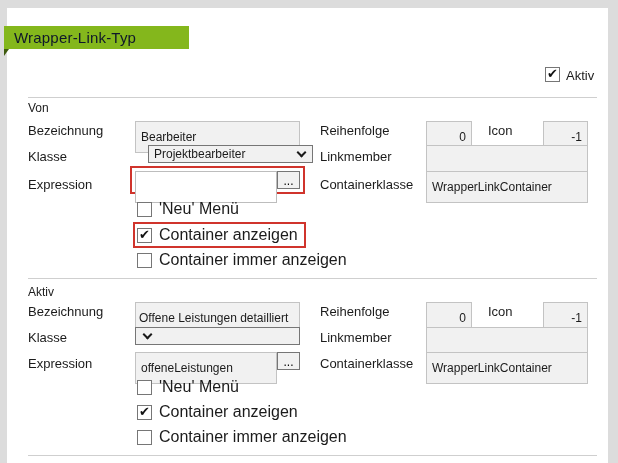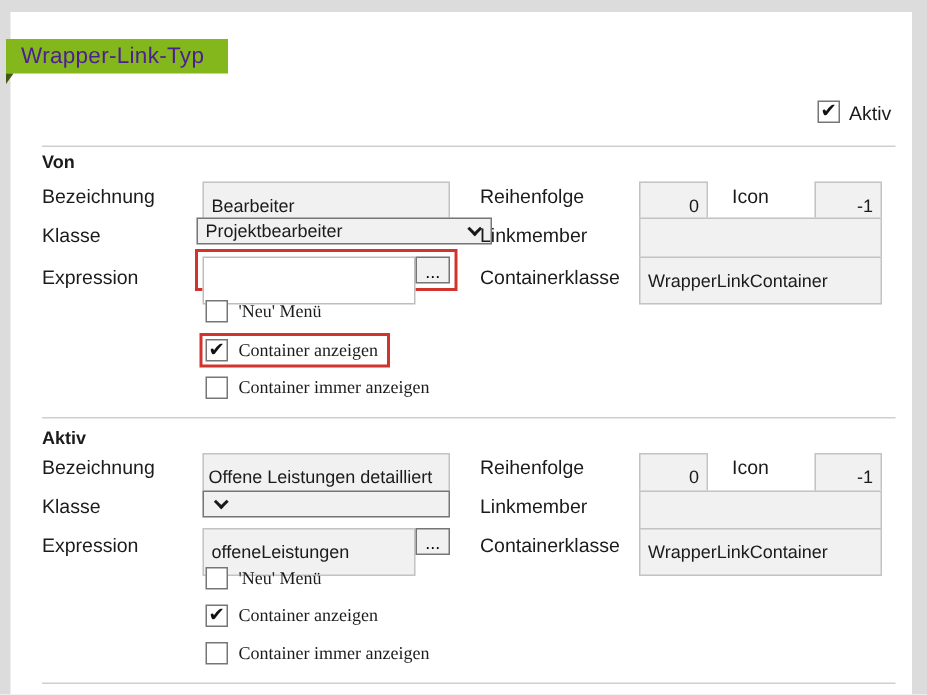--- a/index.html
+++ b/index.html
@@ -8,33 +8,33 @@
     position:relative;
     font-family:"Liberation Sans", sans-serif;
     background:var(--frame, #dcdcdc);
     color:var(--text, #1b1b1b);
     overflow:hidden;
   }
   .card { position:absolute; left:7px; top:8px; width:601px; height:455px; background:#ffffff; }
 
   
   .banner {
-    position:absolute; left:4px; top:26px; width:148px; height:23px;
-    background:var(--accent, #84b71c); color:#4c1d95;
+    position:absolute; left:4px; top:26px; width:185px; height:23px;
+    background:var(--accent, #84b71c); color:#0f172a;
     font-size:15px; line-height:23px; padding-left:10px; letter-spacing:0.2px;
   }
   .banner-fold {
     position:absolute; left:4px; top:49px; width:0; height:0;
     border-top:7px solid var(--accent_dark, #3f5a0e);
     border-right:5px solid transparent;
   }
 
   .abs { position:absolute; }
   .lbl { font-size:13px; line-height:15px; white-space:nowrap; }
-  .heading { font-size:12px; font-weight:bold; line-height:15px; }
+  .heading { font-size:12px; font-weight:normal; line-height:15px; }
   .divider { position:absolute; height:1px; background:var(--divider, #cfcfcf); width:569px; left:28px; }
 
   .field {
     position:absolute; height:32px; font-size:12px; line-height:16px;
     background:var(--field_bg, #f1f1f1);
     border:1px solid var(--field_border, #c3c3c3);
     padding:0 5px; color:var(--text, #1b1b1b);
     font-family:"Liberation Sans", sans-serif;
   }
   input.field { outline:none; }
@@ -62,21 +62,21 @@
   .hl-box { position:absolute; border:2px solid var(--highlight, #d0342c); }
 
   .cb {
     display:inline-block; width:15px; height:15px; background:#ffffff;
     border:1px solid var(--control_border, #767676); position:relative; flex:none;
   }
   .cb.checked::after {
     content:"\2714"; position:absolute; left:1px; top:-2px;
     font-size:13px; color:#111111;
   }
-  .cb-row { position:absolute; display:flex; align-items:center; gap:7px; font-size:12px; white-space:nowrap;font-family:Liberation Serif, serif; }
+  .cb-row { position:absolute; display:flex; align-items:center; gap:7px; font-size:16px; white-space:nowrap; }
   .cb-row.hl { border:2px solid var(--highlight, #d0342c); padding:2px 6px 2px 2px; }
 </style>
 </head>
 <body>
 
 
 
 <div class="card"></div>
 
 
@@ -89,21 +89,21 @@
 
 <div class="divider" style="top:97px;"></div>
 
 
 <div class="heading abs" style="left:28px; top:101px;">Von</div>
 
 <span class="lbl abs" style="left:28px; top:123px;">Bezeichnung</span>
 <input class="field" style="left: 135px; top: 121px; width: 165px;" value="Bearbeiter">
 
 <span class="lbl abs" style="left:28px; top:149px;">Klasse</span>
-<div class="combo" style="left:131px; top:145px; width:197px;">
+<div class="combo" style="left:148px; top:145px; width:165px;">
   <span class="combo-text">Projektbearbeiter</span>
   <span class="chev-box">
       <span class="chev"></span>
     </span>
 </div>
 
 <span class="lbl abs" style="left:28px; top:177px;">Expression</span>
 <div class="hl-box hl" style="left:130px; top:166px; width:175px; height:28px;"></div>
 <input class="field white-bg" style="left: 135px; top: 171px; width: 142px;" value="">
 <button class="ellipsis-btn" style="left:277px; top:171px;">...</button>

